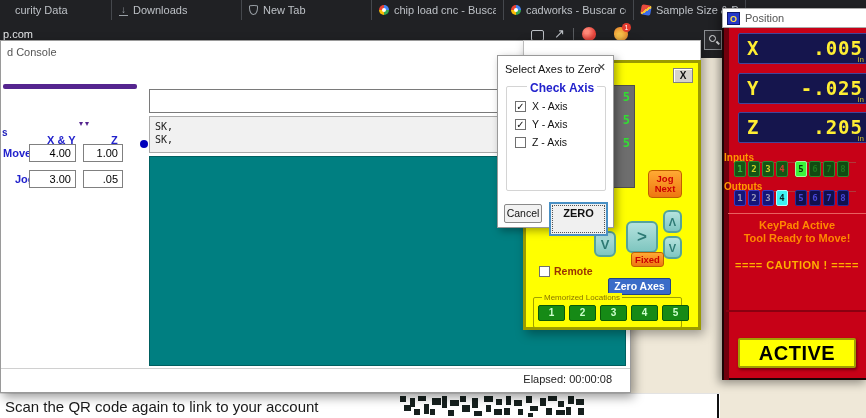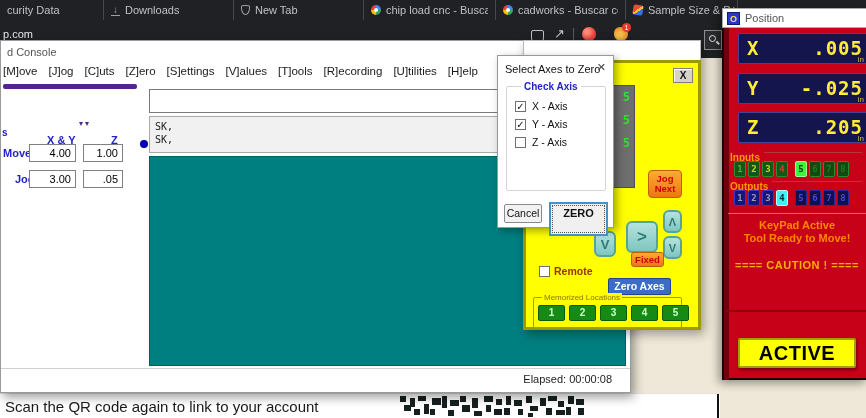--- a/index.html
+++ b/index.html
@@ -135,22 +135,22 @@
   #memrow { position:absolute; left:4px; top:7px; display:flex; gap:4px; }
   .membtn { width:27px; height:16px; background:#168a16; border:1px solid #0a5a0a; border-radius:2px;
             color:#ccffcc; font-size:10px; font-weight:bold; text-align:center; line-height:14px; }
   
   .dialog { position:absolute; left:497px; top:55px; width:117px; height:173px; background:#fff;
             border:1px solid #999; box-shadow:3px 3px 8px rgba(0,0,0,.35); z-index:5; }
   .dlg-title { position:absolute; left:7px; top:7px; font-size:11px; color:#111; }
   .dlg-close { position:absolute; right:7px; top:5px; font-size:11px; color:#444; }
   .dlg-group { position:absolute; left:8px; top:30px; width:100px; height:105px;
                border:1px solid #d4d4d4; border-radius:2px; }
-  .dlg-group-label { position:absolute; left:14px; top:-6px; background:#fff; padding:0 3px;
-               color:#2222cc; font-weight:bold; font-size:10px;text-align:right; }
+  .dlg-group-label { position:absolute; left:20px; top:-6px; background:#fff; padding:0 3px;
+               color:#2222cc; font-weight:bold; font-size:12px;text-align:right; }
   #cbx { position:absolute; left:8px; top:10px; }
   .cbrow { display:flex; align-items:center; gap:6px; height:18px; }
   .cbox2 { width:11px; height:11px; background:#fff; border:1px solid #707070; font-size:10px;
            line-height:9px; text-align:center; color:#111; flex:none; }
   .cblabel { font-size:10.5px; color:#111; }
   .dlg-cancel { position:absolute; left:6px; top:148px; width:38px; height:19px; background:#f2f2f2;
                 border:1px solid #8a8a8a; border-radius:2px; font-size:10.5px; color:#111;
                 text-align:center; line-height:17px; }
   .dlg-zero { position:absolute; left:51px; top:146px; width:59px; height:34px; background:#f0f0f0;
               border:2px solid #4a90c4; font-size:11px; font-weight:bold; color:#111;
@@ -165,21 +165,21 @@
   .pos-body { position:absolute; left:0; top:20px; width:146px; height:352px; background:#c70117;
               border-left:2px solid #1a0505; border-bottom:2px solid #1a0505; }
   .pos-strip { position:absolute; left:0; top:0; width:5px; height:352px; background:#70000d; }
   .axis-panel { position:absolute; left:14px; width:131px; height:31px; background:#15154d;
                 border:1px solid #44449a; border-radius:2px; }
   .axis-name { position:absolute; left:8px; top:3px; color:#ffee33; font-weight:bold; font-size:19px;
                font-family:"DejaVu Sans Mono",monospace; }
   .axis-val { position:absolute; right:5px; top:3px; color:#ffee33; font-weight:bold; font-size:19px;
               font-family:"DejaVu Sans Mono",monospace; letter-spacing:1px; }
   .axis-unit { position:absolute; right:4px; bottom:-1px; color:#cfc22a; font-size:8px; }
-  .io-label-row { position:absolute; left:6px; width:132px; display:flex; align-items:flex-start; gap:4px; }
+  .io-label-row { position:absolute; left:0; width:132px; display:flex; align-items:flex-end; gap:4px; }
   .io-label { color:#ff9a00; font-weight:bold; font-size:10px; flex:none; }
   .io-line { flex:1; border-top:1px solid #b03a3a; }
   .io-cells { position:absolute; left:10px; display:flex; gap:2px; }
   .iocell { width:12px; height:16px; border:1px solid; border-radius:2px; font-size:9px; font-weight:bold;
             text-align:center; line-height:14px; font-family:"DejaVu Sans Mono",monospace; }
   .pos-div { position:absolute; left:4px; top:185px; width:138px; border-top:1px solid #e86060; }
   #posmsg { position:absolute; left:0; top:191px; width:146px; text-align:center;
             color:#ff8800; font-weight:bold; font-size:11px; line-height:13px; }
   #posmsg .caution { margin-top:14px; color:#ffb000; letter-spacing:.5px; }
   .pos-band { position:absolute; left:2px; top:282px; width:142px; border-top:2px solid #8a0010; }
@@ -187,21 +187,21 @@
                 border:2px solid #a0a000; border-radius:2px; color:#000; font-size:20px; font-weight:bold;
                 text-align:center; line-height:26px; letter-spacing:.5px; box-shadow:1px 2px 3px rgba(0,0,0,.4); }
 </style>
 </head>
 <body>
 
 <div id="screen">
 
   <div class="chrome">
     <div id="tabstrip">
-        <div class="tab" style="width: 104px;">
+        <div class="tab" style="width: 104px; margin-left: 8px;">
           <span class="tlabel">curity Data</span>
         </div>
         <div class="tab" style="width: 130px;">
           <span class="tabicon download-icon"></span>
           <span class="tlabel">Downloads</span>
         </div>
         <div class="tab" style="width: 130px;">
           <span class="tabicon shield-icon"></span>
           <span class="tlabel">New Tab</span>
         </div>
@@ -228,32 +228,20 @@
       <span class="ext-orange"></span>
       <span class="ext-badge">1</span>
     </div>
   </div>
   <div class="findbox">
       <span class="mag"></span>
     </div>
 
   <div class="console-win">
     <div class="console-title">d Console</div>
-    <div id="menubar">
-        <span class="mi">[M]ove</span>
-        <span class="mi">[J]og</span>
-        <span class="mi">[C]uts</span>
-        <span class="mi">[Z]ero</span>
-        <span class="mi">[S]ettings</span>
-        <span class="mi">[V]alues</span>
-        <span class="mi">[T]ools</span>
-        <span class="mi">[R]ecording</span>
-        <span class="mi">[U]tilities</span>
-        <span class="mi">[H]elp</span>
-      </div>
     <div class="logo">
       <div class="logo-bar"></div>
       <div class="logo-feet">▾▾</div>
     </div>
     <div class="cmd-input"></div>
     <div class="cmd-output" id="cmdout">SK,
 SK,</div>
     <div class="blue-dot"></div>
     <div class="speeds">
       <span class="sp-cut">s</span>

